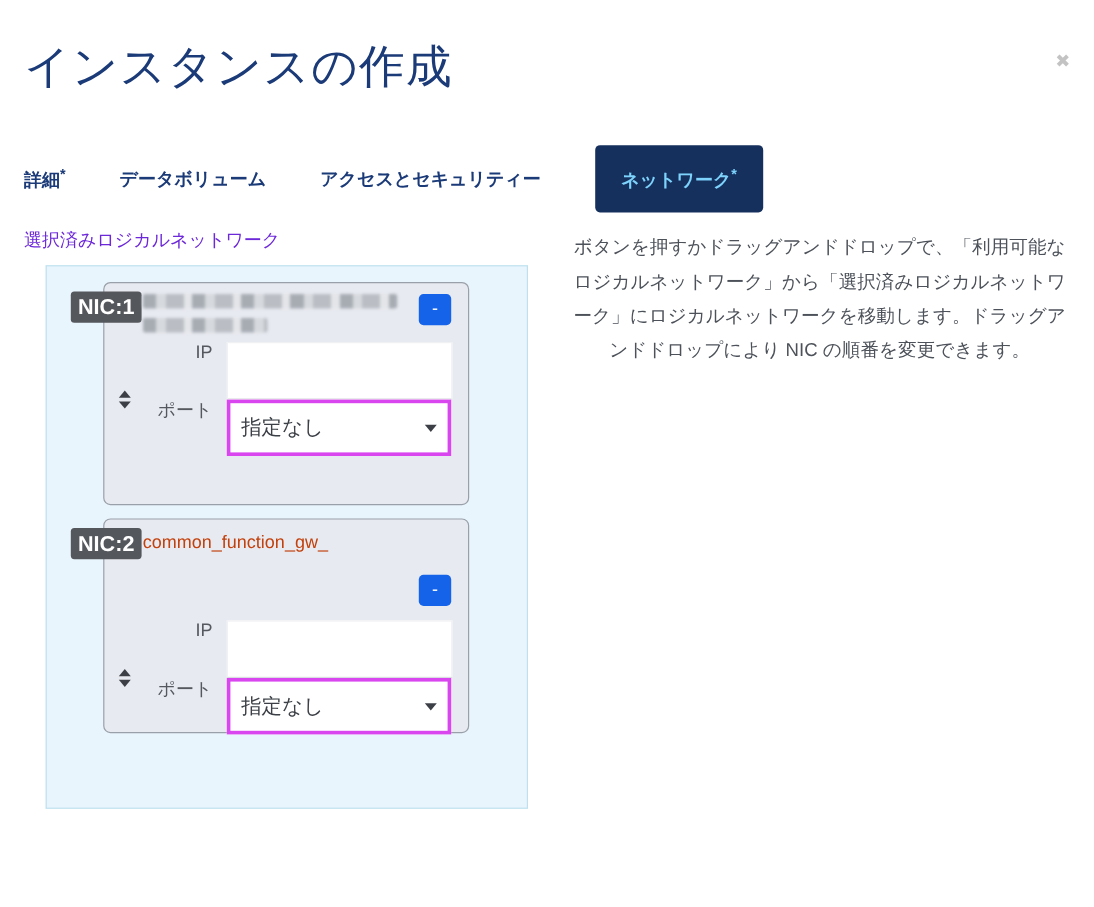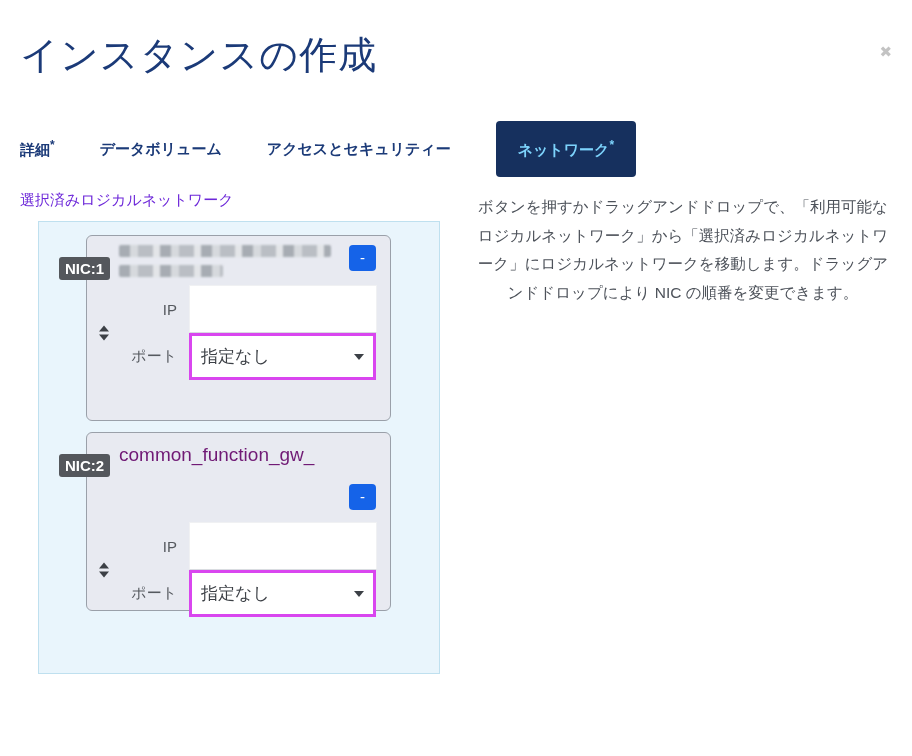--- a/index.html
+++ b/index.html
@@ -30,45 +30,45 @@
 
   .list-label { font-size:15px; color:#6d28d9; margin-bottom:11px; }
 
   .network-box { margin-left:18px; width:402px; height:453px; background:#e9f5fc;
                  border:1px solid #bfe0ef; padding:13px 0 0 47px; }
 
   .nic-card { position:relative; width:305px; background:#e8eaf1; border:1px solid #9aa0a9;
               border-radius:6px; padding:9px 14px 0 14px; }
   .nic-card.first { height:186px; margin-bottom:11px; }
   .nic-card.second { height:179px; }
-  .nic-badge { position:absolute; left:-28px; top:21px; background:#54575c; color:#fff;
-               font-size:15px; font-weight:bold; padding:4px 6px; border-radius:3px; line-height:1; }
+  .nic-badge { position:absolute; left:-28px; top:7px; background:#54575c; color:#fff;
+               font-size:18px; font-weight:bold; padding:4px 6px; border-radius:3px; line-height:1; }
 
   .nic-head { display:flex; align-items:flex-start; }
-  .nic-name { font-size:19px; color:#701a75; padding:2px 0 0 18px; flex:1; }
+  .nic-name { font-size:15px; color:#c2410c; padding:2px 0 0 18px; flex:1; }
   .redacted { padding-left:18px; flex:1; }
   .redacted .r-line { height:12px; border-radius:2px; margin-bottom:8px;
       background:repeating-linear-gradient(90deg,#a7acb3 0 11px,#d6d9dd 11px 19px,#babec4 19px 34px,#e3e5e8 34px 41px);
       filter: blur(1.2px); }
   .redacted .r1 { width:212px; }
   .redacted .r2 { width:104px; }
 
   .remove-btn { width:27px; height:26px; background:#1563e8; color:#fff; border:none; border-radius:4px;
                 font-size:15px; line-height:24px; text-align:center; cursor:pointer; flex:none; }
   .btn-row { display:flex; justify-content:flex-end; margin:18px 0 12px 0; }
 
   .form-area { position:relative; margin-top:0; }
   .drag-handle { position:absolute; left:-4px; top:50%; transform:translateY(-50%); width:14px;
                  display:flex; flex-direction:column; align-items:center; gap:3px; cursor:grab; }
   .drag-handle .tri-up { width:0; height:0; border-left:5px solid transparent; border-right:5px solid transparent;
                  border-bottom:6px solid #3c4046; }
   .drag-handle .tri-down { width:0; height:0; border-left:5px solid transparent; border-right:5px solid transparent;
                  border-top:6px solid #3c4046; }
 
-  .form-row { display:flex; align-items:center; }
+  .form-row { display:flex; }
   .form-row .f-label { width:88px; text-align:right; padding-right:12px; font-size:15px; color:#55595f; flex:none; }
   .ip-input { width:188px; height:48px; background:#fff; border:1px solid #f0f1f3; border-bottom:1px solid #d9dce0;
               font-size:15px; padding:0 8px; color:#333; outline:none; }
   .port-select { position:relative; width:188px; height:47px; background:#fff; border:3px solid #d946ef;
                  display:flex; align-items:center; padding:0 24px 0 9px; font-size:17px; color:#3c4046; cursor:pointer; }
   .port-caret { position:absolute; right:9px; top:50%; transform:translateY(-50%); width:0; height:0;
                 border-left:5px solid transparent; border-right:5px solid transparent; border-top:6px solid #3c4046; }
 
   .help p { font-size:15.5px; color:#4d525a; line-height:1.85; margin-bottom:26px; }
 </style>

